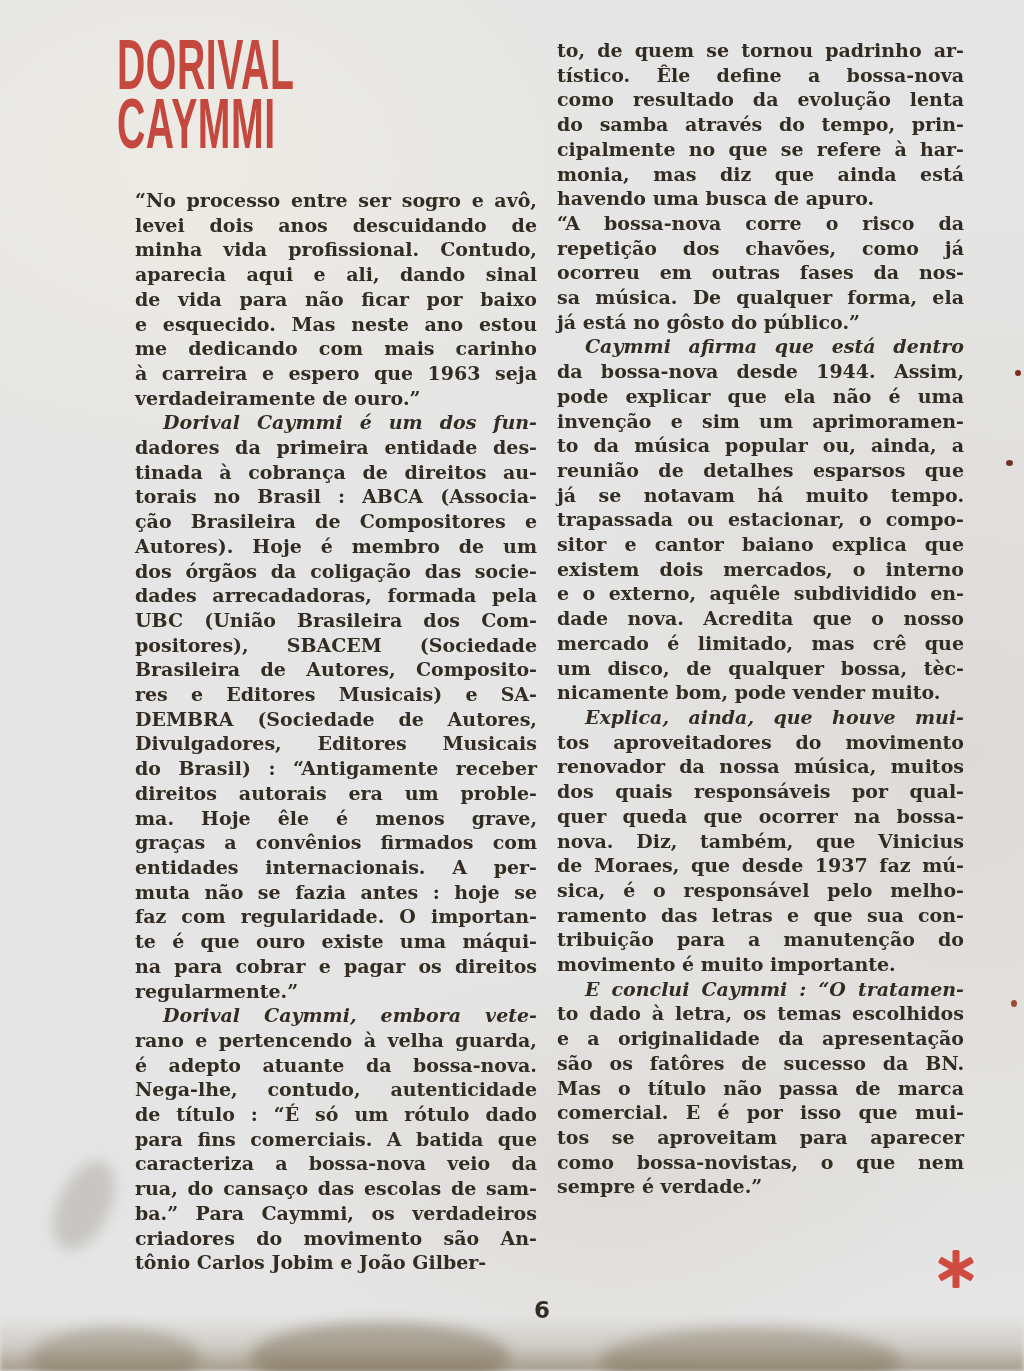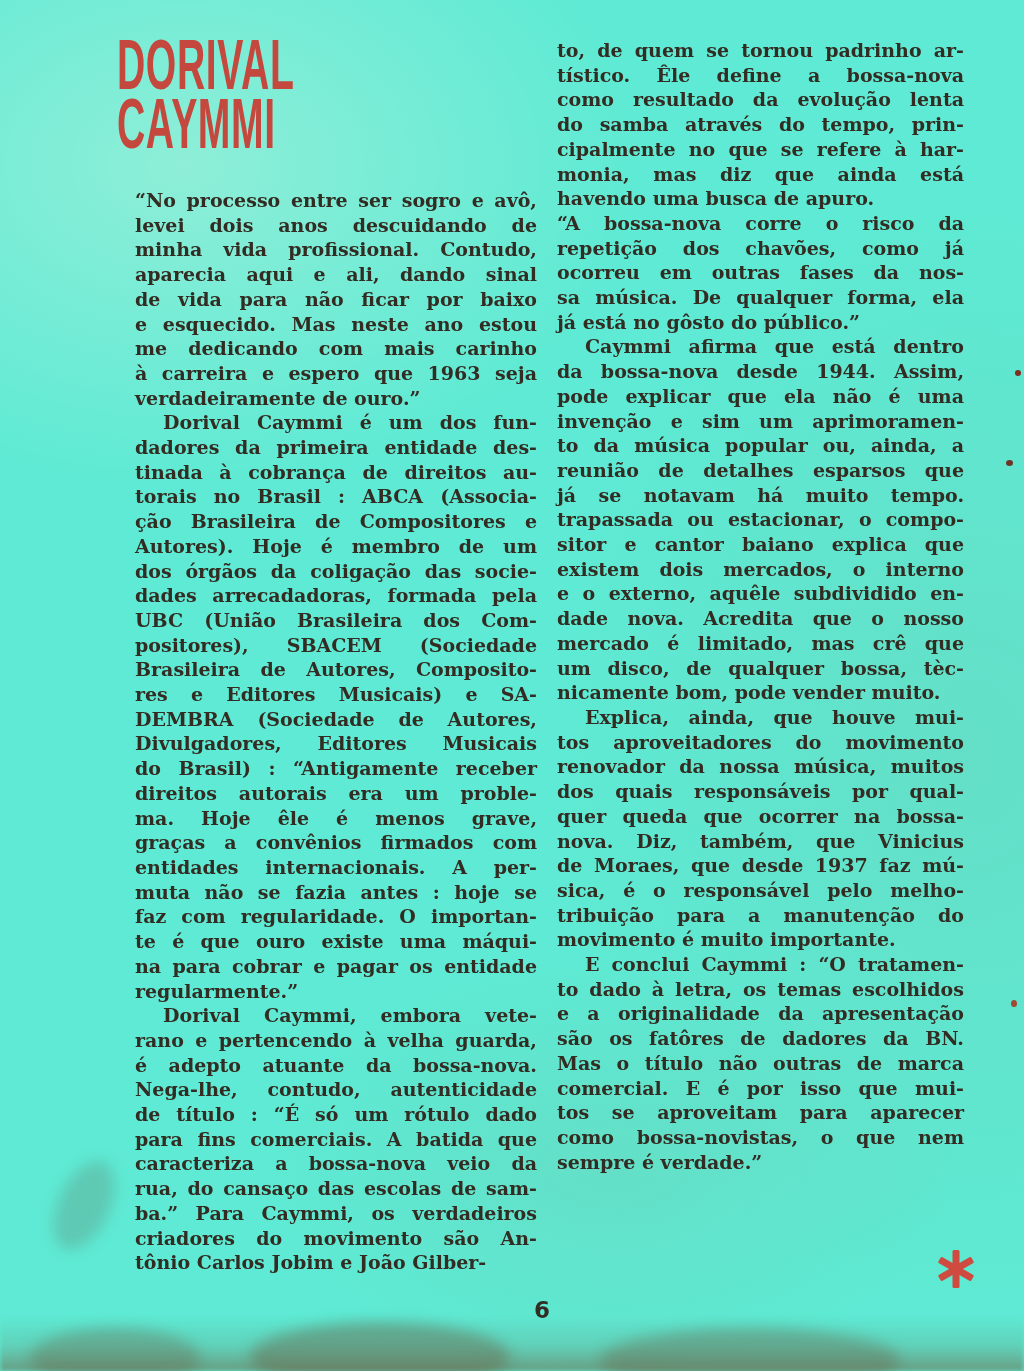--- a/index.html
+++ b/index.html
@@ -1,39 +1,39 @@
 <!DOCTYPE html>
 <html><head>
 <meta charset="utf-8">
 <title>Magazine page</title>
 <style>
   html,body { margin:0; padding:0; background:#888; }
   .page {
     position:relative; width:1024px; height:1371px; margin:0 auto;
-    background:#5eead4; overflow:hidden;
+    background:#e5e5e5; overflow:hidden;
     font-family:"DejaVu Serif", serif;
   }
   .page::before {
     content:''; position:absolute; inset:0; pointer-events:none;
     background:
       radial-gradient(ellipse 700px 500px at 18% 12%, rgba(255,248,224,0.30), transparent 65%),
       radial-gradient(ellipse 600px 800px at 95% 55%, rgba(150,128,86,0.10), transparent 70%),
       radial-gradient(ellipse 500px 300px at 60% 85%, rgba(150,128,86,0.10), transparent 70%);
   }
   .title { position:absolute; left:117px; top:36px; }
   .title-line {
     font-family:"Liberation Sans", sans-serif; font-weight:bold;
     font-size:70px; line-height:59px; letter-spacing:1px;
     transform:scaleX(0.56); transform-origin:0 0; white-space:nowrap;
   }
   .col { position:absolute; color:#332c22; font-size:19px; line-height:24.7px; font-weight:bold; }
   #col-left  { left:117px; top:188px; width:402px;margin-left:18px; }
   #col-right { left:557px; top:38px;  width:407px; }
   .para { margin:0; }
-  .para.indent .line:first-child { text-indent:28px; }
+  .para.indent .line:first-child { text-indent:28px;font-style:italic; }
   .line { text-align:justify; text-align-last:justify; }
   .line.last { text-align-last:left; }
   .page-number {
     position:absolute; left:522px; top:1297px; width:40px; text-align:center;
     font-family:"DejaVu Sans", sans-serif; font-weight:bold; font-size:23px; color:#332c22;
   }
   .asterisk { position:absolute; left:936px; top:1249px; width:40px; height:40px; }
   .speck { position:absolute; border-radius:50%; pointer-events:none; }
   #speck1 { left:1015px; top:370px;  width:6px; height:6px; background:#7e2d1f; }
   #speck2 { left:1006px; top:460px;  width:7px; height:6px; background:#6f3324; }
@@ -87,21 +87,21 @@
         <div class="line">DEMBRA (Sociedade de Autores,</div>
         <div class="line">Divulgadores, Editores Musicais</div>
         <div class="line">do Brasil) : “Antigamente receber</div>
         <div class="line">direitos autorais era um proble-</div>
         <div class="line">ma. Hoje êle é menos grave,</div>
         <div class="line">graças a convênios firmados com</div>
         <div class="line">entidades internacionais. A per-</div>
         <div class="line">muta não se fazia antes : hoje se</div>
         <div class="line">faz com regularidade. O importan-</div>
         <div class="line">te é que ouro existe uma máqui-</div>
-        <div class="line">na para cobrar e pagar os entidade</div>
+        <div class="line">na para cobrar e pagar os direitos</div>
         <div class="line last">regularmente.”</div>
       </div>
       <div class="para indent">
         <div class="line">Dorival Caymmi, embora vete-</div>
         <div class="line">rano e pertencendo à velha guarda,</div>
         <div class="line">é adepto atuante da bossa-nova.</div>
         <div class="line">Nega-lhe, contudo, autenticidade</div>
         <div class="line">de título : “É só um rótulo dado</div>
         <div class="line">para fins comerciais. A batida que</div>
         <div class="line">caracteriza a bossa-nova veio da</div>
@@ -147,29 +147,30 @@
       </div>
       <div class="para indent">
         <div class="line">Explica, ainda, que houve mui-</div>
         <div class="line">tos aproveitadores do movimento</div>
         <div class="line">renovador da nossa música, muitos</div>
         <div class="line">dos quais responsáveis por qual-</div>
         <div class="line">quer queda que ocorrer na bossa-</div>
         <div class="line">nova. Diz, também, que Vinicius</div>
         <div class="line">de Moraes, que desde 1937 faz mú-</div>
         <div class="line">sica, é o responsável pelo melho-</div>
+        <div class="line">ramento das letras e que sua con-</div>
         <div class="line">tribuição para a manutenção do</div>
         <div class="line last">movimento é muito importante.</div>
       </div>
       <div class="para indent">
         <div class="line">E conclui Caymmi : “O tratamen-</div>
         <div class="line">to dado à letra, os temas escolhidos</div>
         <div class="line">e a originalidade da apresentação</div>
-        <div class="line">são os fatôres de dadores da BN.</div>
-        <div class="line">Mas o título não outras de marca</div>
+        <div class="line">são os fatôres de sucesso da BN.</div>
+        <div class="line">Mas o título não passa de marca</div>
         <div class="line">comercial. E é por isso que mui-</div>
         <div class="line">tos se aproveitam para aparecer</div>
         <div class="line">como bossa-novistas, o que nem</div>
         <div class="line last">sempre é verdade.”</div>
       </div>
     </div>
 
   <div class="page-number">6</div>
 
   <div class="asterisk">

